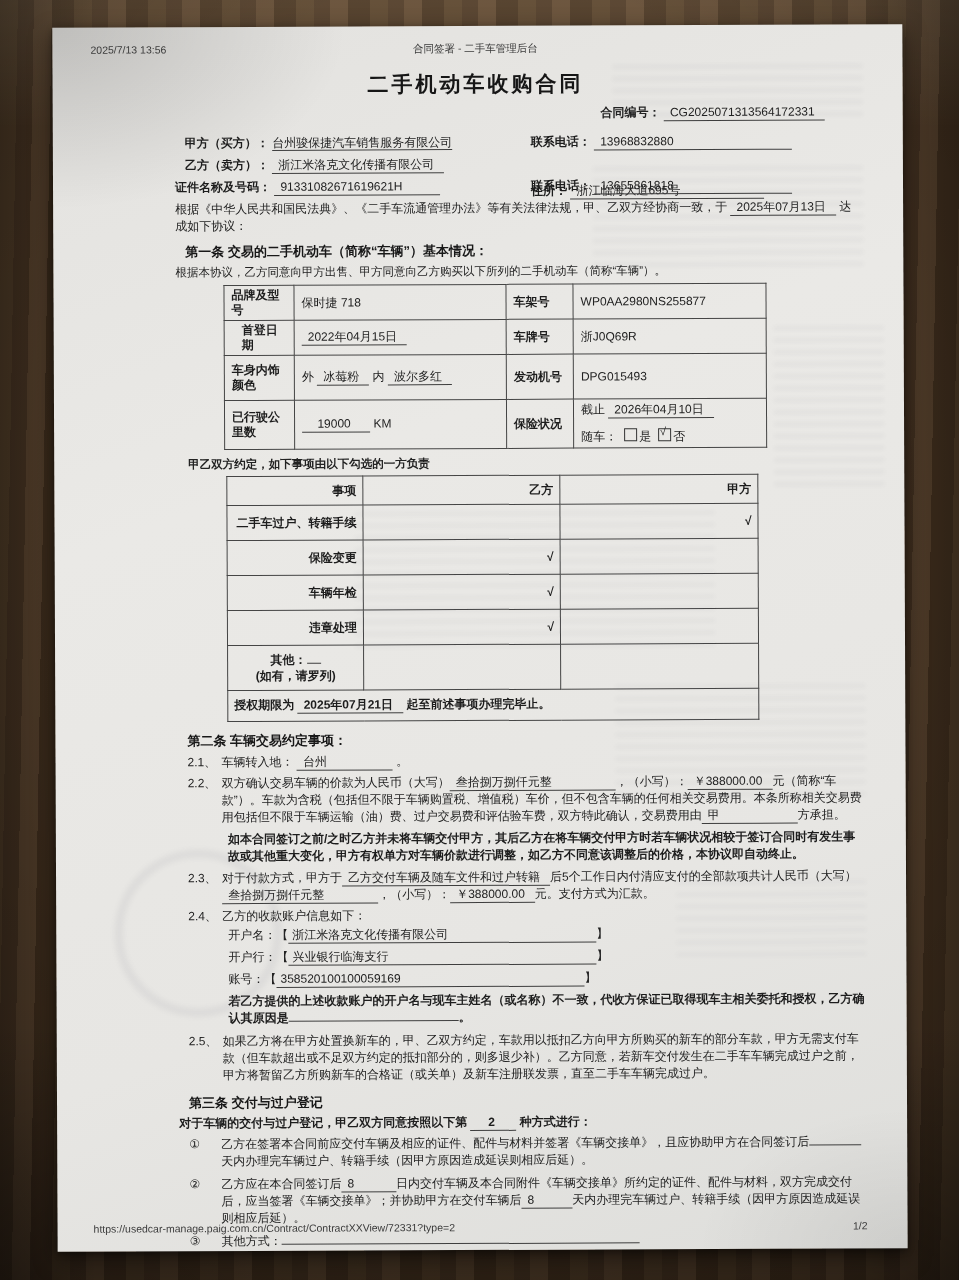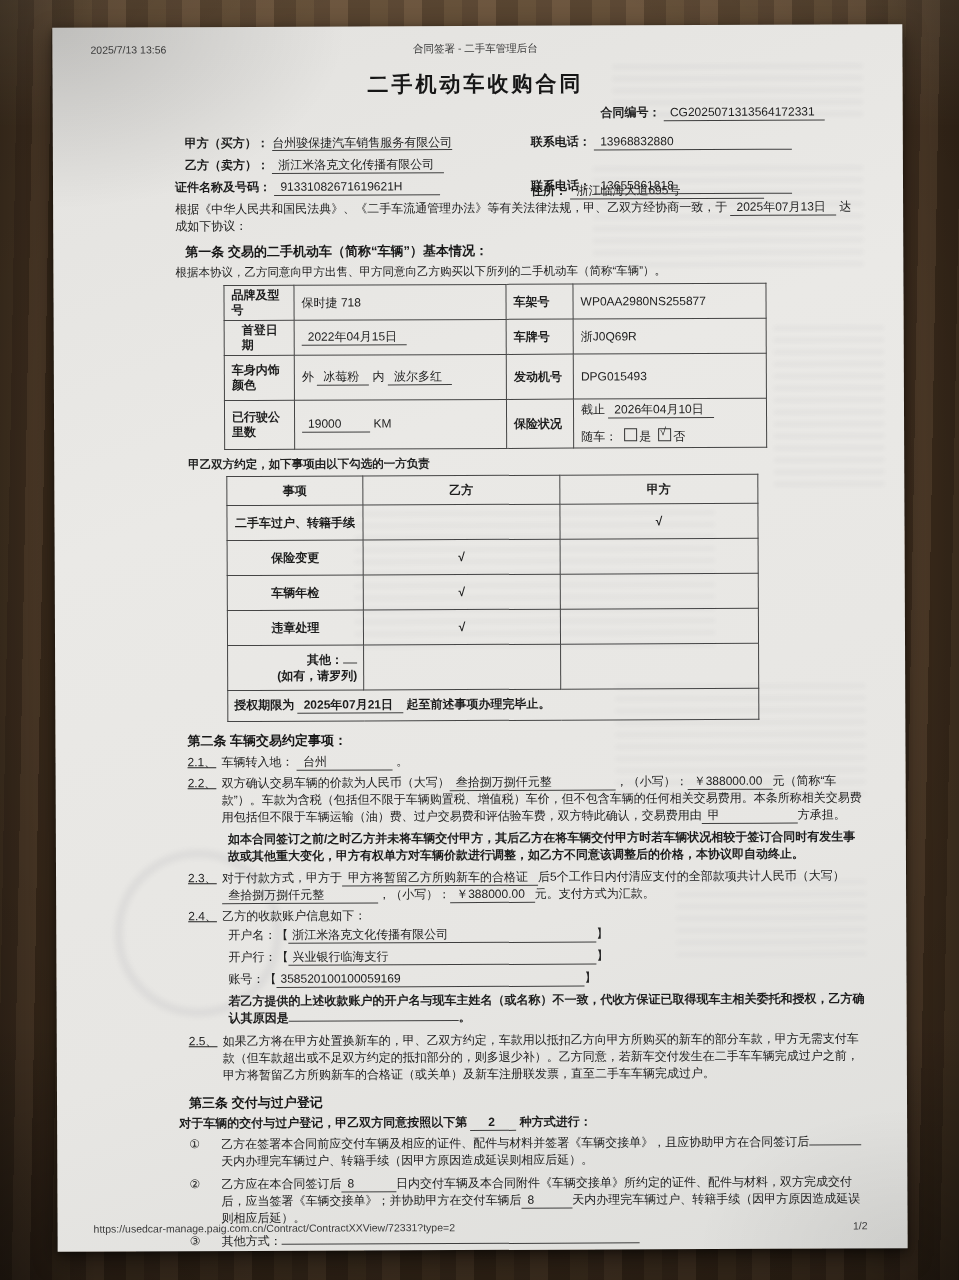--- a/index.html
+++ b/index.html
@@ -56,27 +56,27 @@
   .pre{margin-top:5px;}
   .sec-h{margin:7px 0 0 0;font-size:13px;line-height:19px;font-weight:bold;color:#181818;}
   .intro{margin-top:3px;}
   
   table{border-collapse:collapse;table-layout:fixed;}
   .veh{margin:4px 0 0 38px;width:542px;}
   .veh td{border:1.4px solid #454545;padding:2px 7px;vertical-align:middle;font-size:12px;line-height:15px;}
   .veh .lb{font-weight:bold;color:#1d1d1d;margin-top:12px;}
   .cap{margin:6px 0 0 2px;font-weight:bold;font-size:11.5px;}
   .resp{margin:3px 0 0 40px;width:531px;font-weight:bold;color:#1d1d1d;}
-  .resp td{border:1.4px solid #454545;padding:2px 6px;text-align:center;font-size:12px;line-height:15px;height:30px;}
+  .resp td{border:1.4px solid #454545;padding:2px 6px;text-align:right;font-size:12px;line-height:15px;height:30px;}
   .resp tr.hd td{height:24px;}
-  .resp td.oc{text-align:right;height:40px;line-height:16px;}
+  .resp td.oc{text-align:center;height:40px;line-height:16px;}
   .resp td.auth{text-align:left;height:26px;}
   
   .cl{display:flex;margin-top:4px;}
-  .cl .n{width:34px;flex:0 0 34px;text-decoration:underline;}
+  .cl .n{width:34px;flex:0 0 34px;}
   .cl .t{flex:1;}
   .note{margin:5px 0 0 40px;font-weight:bold;color:#1d1d1d;}
   .acct{margin:2px 0 0 40px;}
   .acct .fvv{border-bottom:1px solid #3e3e3e;display:inline-block;width:300px;padding:0 4px;line-height:15px;}
   .circ{display:flex;margin-top:4px;}
   .circ .m{width:32px;flex:0 0 32px;}
   .circ .t{flex:1;}
   .cb{display:inline-block;width:11px;height:11px;border:1.3px solid #333;vertical-align:-1px;margin:0 2px 0 7px;position:relative;}
   .cb .mk{position:absolute;left:1px;top:-3px;font-size:11px;line-height:11px;}
   
@@ -169,21 +169,21 @@
           <span class="fv">冰莓粉</span>
           <span>内</span>
           <span class="fv">波尔多红</span>
         </td>
         <td class="lb">发动机号</td>
         <td>DPG015493</td>
       </tr>
       <tr>
         <td class="lb" style="height:44px;">已行驶公里数</td>
         <td>
-          <span class="fv" style="min-width:52px;">19000</span>
+          <span class="fv" style="min-width:52px;text-align:center;">19000</span>
           <span>KM</span>
         </td>
         <td class="lb">保险状况</td>
         <td>
           <div>
             <span>截止</span>
             <span class="fv">2026年04月10日</span>
           </div>
           <div style="margin-top:10px;">
             <span>随车：</span><span class="cb"></span><span>是</span><span class="cb"><span class="mk">√</span></span><span>否</span>
@@ -261,21 +261,21 @@
       <span class="t">
         <span>双方确认交易车辆的价款为人民币（大写）</span><span class="fv" style="min-width:150px;">叁拾捌万捌仟元整</span><span>，（小写）：</span><span class="fv">￥388000.00</span><span>元（简称“车款”）。车款为含税（包括但不限于车辆购置税、增值税）车价，但不包含车辆的任何相关交易费用。本条所称相关交易费用包括但不限于车辆运输（油）费、过户交易费和评估验车费，双方特此确认，交易费用由</span><span class="fv" style="min-width:80px;">甲</span><span>方承担。</span>
       </span>
     </div>
 
     <div class="note">如本合同签订之前/之时乙方并未将车辆交付甲方，其后乙方在将车辆交付甲方时若车辆状况相较于签订合同时有发生事故或其他重大变化，甲方有权单方对车辆价款进行调整，如乙方不同意该调整后的价格，本协议即自动终止。</div>
 
     <div class="cl" style="margin-top:5px;">
       <span class="n">2.3、</span>
       <span class="t">
-        <span>对于付款方式，甲方于</span><span class="fv">甲方将暂留乙方所购新车的合格证</span><span>后5个工作日内付清应支付的全部款项共计人民币（大写）</span><span class="fv" style="min-width:140px;">叁拾捌万捌仟元整</span><span>，（小写）：</span><span class="fv">￥388000.00</span><span>元。支付方式为汇款。</span>
+        <span>对于付款方式，甲方于</span><span class="fv">乙方交付车辆及随车文件和过户转籍</span><span>后5个工作日内付清应支付的全部款项共计人民币（大写）</span><span class="fv" style="min-width:140px;">叁拾捌万捌仟元整</span><span>，（小写）：</span><span class="fv">￥388000.00</span><span>元。支付方式为汇款。</span>
       </span>
     </div>
 
     <div class="cl">
       <span class="n">2.4、</span>
       <span class="t">乙方的收款账户信息如下：</span>
     </div>
     <div class="acct">
       <span>开户名：</span><span>【</span><span class="fvv">浙江米洛克文化传播有限公司</span><span>】</span>
     </div>

